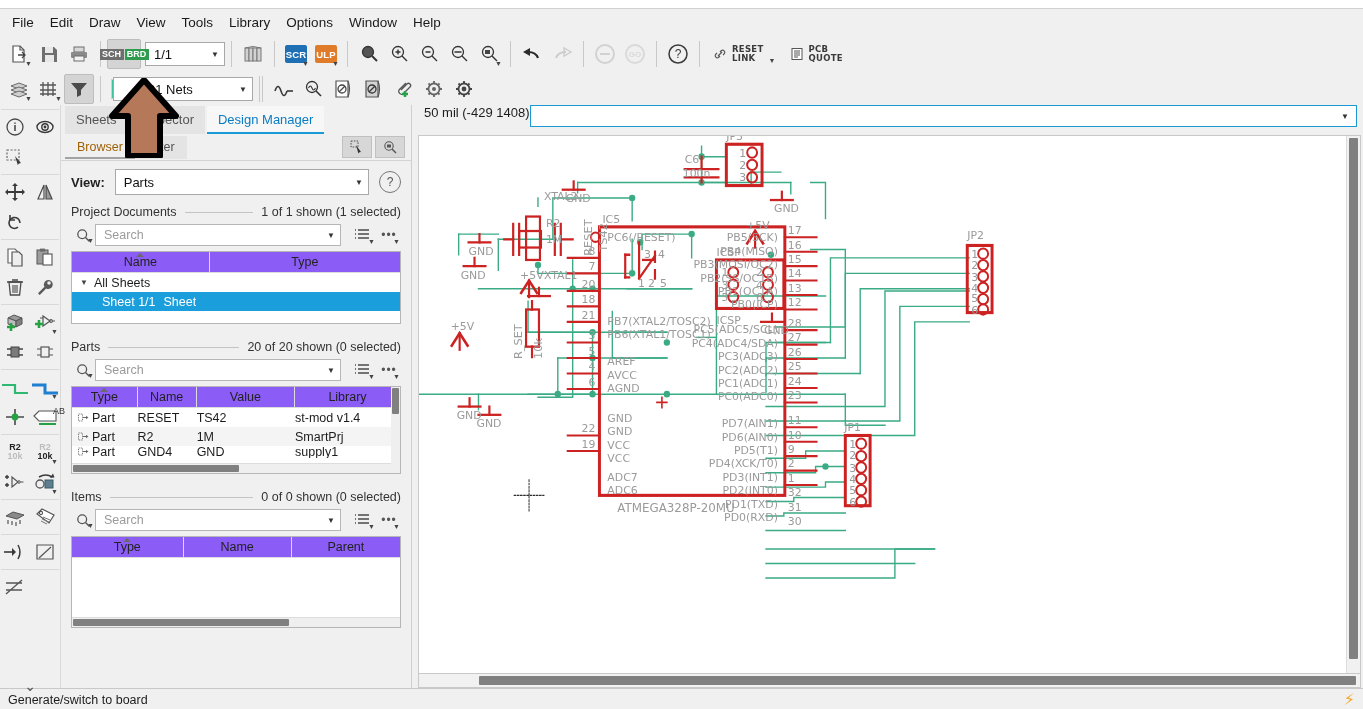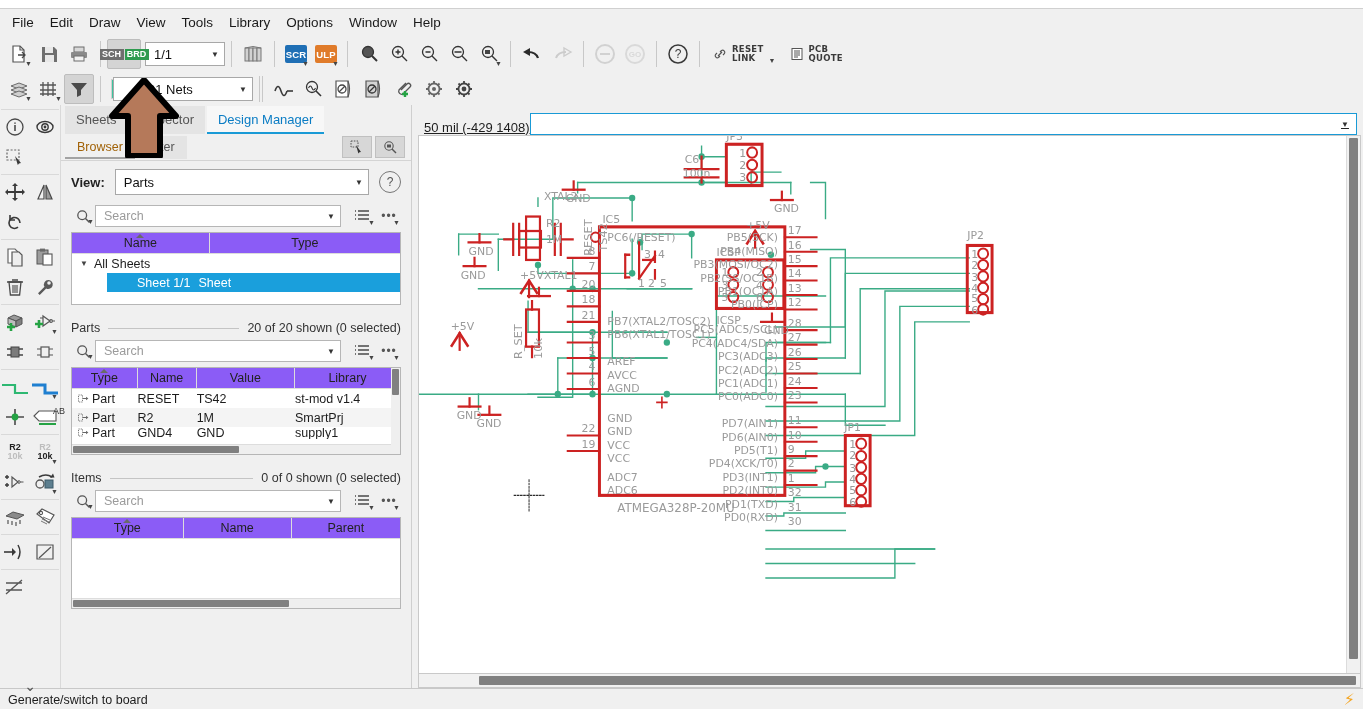--- a/index.html
+++ b/index.html
@@ -101,32 +101,32 @@
   .listbtn .caret,.dotsbtn .caret{position:absolute;right:0;bottom:1px;font-size:7px;color:#444;}
 
   .grid{border:1px solid #b6b6b6;background:#fff;position:relative;overflow:hidden;}
   .gridhdr{display:flex;height:20px;background:#8b5cf6;border-bottom:1px solid #dcdcdc;}
   .gridhdr .gh{font-size:12.5px;color:#222;display:flex;align-items:center;justify-content:center;
                border-right:1px solid #dcdcdc;box-sizing:border-box;position:relative;cursor:pointer;}
   .gridhdr .gh.sorted::before{content:"";position:absolute;top:1px;left:50%;margin-left:-4px;
         border-left:4px solid transparent;border-right:4px solid transparent;border-bottom:4px solid #6a6a6a;}
   .gridrow{display:flex;height:19px;align-items:center;font-size:12.5px;color:#1c1c1c;box-sizing:border-box;}
   .gridrow.alt{background:#f4f4f4;}
-  .gridrow.sel{background:#1a9fdc;color:#fff;margin-left:35px;}
+  .gridrow.sel{background:#1a9fdc;color:#fff;}
   .gridrow .c{overflow:hidden;white-space:nowrap;box-sizing:border-box;}
   .hscroll{height:9px;background:#efefef;border-top:1px solid #ddd;position:relative;cursor:pointer;}
   .hscroll .thumb{position:absolute;top:1px;height:7px;background:#808080;border-radius:1px;}
   .vscrollmini{position:absolute;right:0;top:0;width:9px;bottom:0;background:#efefef;}
   .vscrollmini .thumb{position:absolute;left:1px;width:7px;background:#808080;border-radius:1px;}
 
   .treeicon{display:inline-block;width:12px;text-align:center;color:#444;font-size:8px;}
 
   
   .canvaswrap{flex:1;background:#f0f0f0;display:flex;flex-direction:column;}
-  .cmdrow{height:30px;display:flex;align-items:flex-end;padding:0 6px;text-decoration:underline;}
+  .cmdrow{height:30px;display:flex;align-items:flex-start;padding:0 6px;}
   .coord{font-size:13px;color:#1c1c1c;white-space:nowrap;padding-left:6px;}
   .cmdline{flex:1;height:22px;border:1px solid #199ad6;background:#fff;display:flex;align-items:center;padding:0 4px;box-sizing:border-box;}
   .cmdline input{flex:1;border:0;outline:0;font-size:12.5px;font-family:inherit;background:transparent;}
   .cmdline .arrow{width:14px;text-align:center;font-size:8px;color:#333;cursor:pointer;}
   .canvasarea{flex:1;display:flex;background:#fff;border:1px solid #c9c9c9;margin:0 2px 0 6px;position:relative;overflow:hidden;}
   .sheet{flex:1;position:relative;overflow:hidden;background:#fff;}
   .vscroll{width:13px;background:#f1f1f1;border-left:1px solid #dcdcdc;position:relative;}
   .vscroll .thumb{position:absolute;left:2px;width:9px;background:#808080;border-radius:1px;}
   .canvash{height:13px;background:#f1f1f1;margin:0 2px 0 6px;border:1px solid #c9c9c9;border-top:0;position:relative;}
   .canvash .thumb{position:absolute;top:2px;height:9px;background:#808080;border-radius:1px;}
@@ -613,20 +613,25 @@
         <div class="viewrow">
           <span class="lbl">View:</span>
           <div class="combo">
             <span class="val">Parts</span>
             <span class="arrow">▼</span>
           </div>
           <div class="helpbtn">?</div>
         </div>
 
         <div class="group">
+          <div class="grouphdr">
+            <span class="gname">Project Documents</span>
+            <span class="gline"></span>
+            <span class="gcount">1 of 1 shown (1 selected)</span>
+          </div>
           <div class="searchrow">
             <div class="mag">
               <svg width="15" height="15" viewBox="0 0 15 15">
                   <circle cx="6.2" cy="6.2" r="4.4" fill="none" stroke="#555" stroke-width="1.3"></circle>
                   <path d="M9.5 9.5l4 4" stroke="#555" stroke-width="1.4"></path>
                 </svg>
                 <span class="caret">▼</span>
             </div>
             <div class="searchbox">
               <input placeholder="Search" style="">

